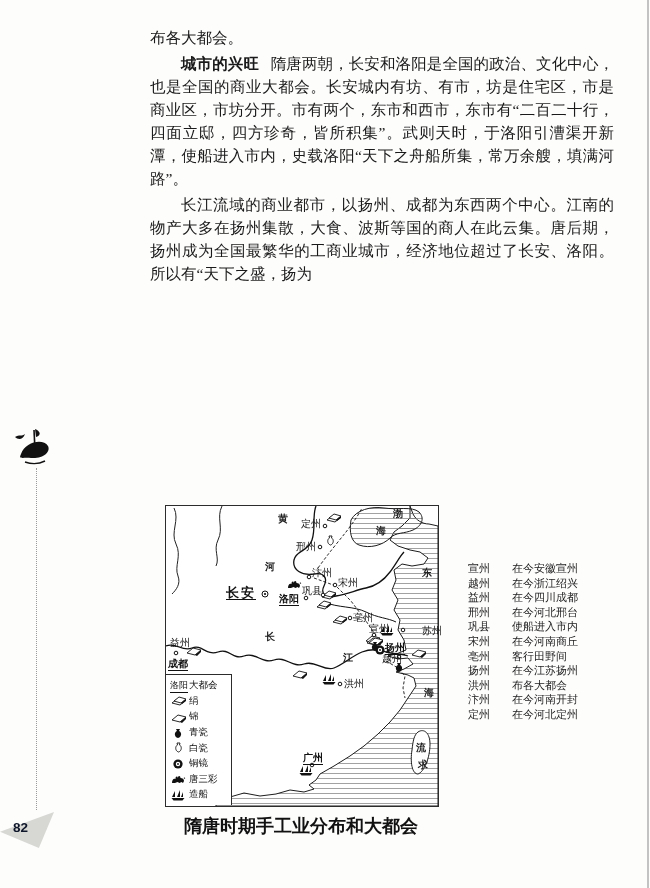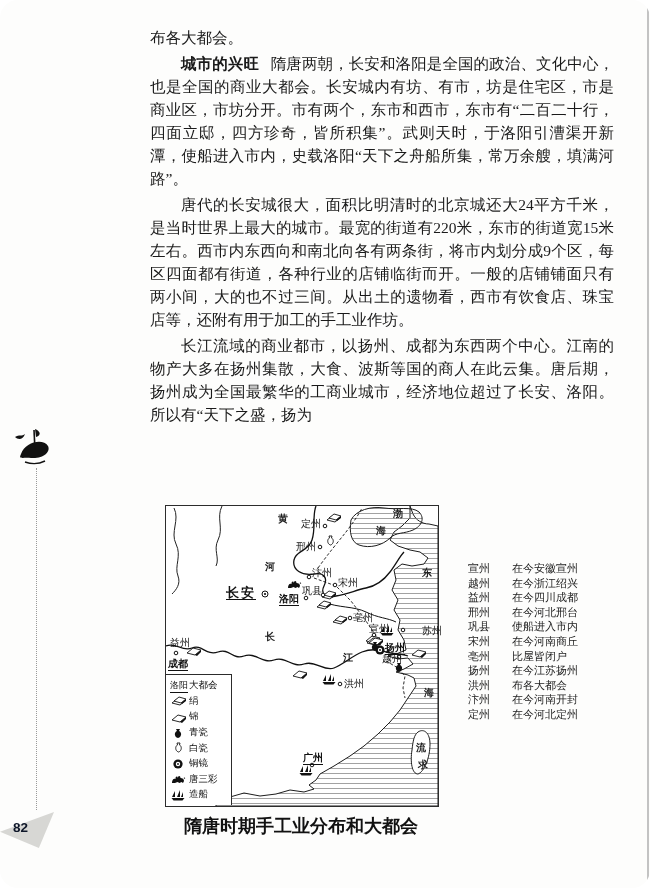--- a/index.html
+++ b/index.html
@@ -1,20 +1,19 @@
 <!DOCTYPE html>
 <html lang="zh"><head>
 <meta charset="utf-8">
 <style>
   html,body{margin:0;padding:0;}
   .page{
     position:relative; width:650px; height:888px; overflow:hidden;
     background:#fdfdfc; color:#1a1a1a;
     font-family:"Liberation Serif","DejaVu Serif",serif;
-    border-radius:18px;
   }
   .scan-edge-right{position:absolute;right:1px;top:0;width:2px;height:100%;background:#c3c3c3;}
   
   .text-col{position:absolute;left:150px;top:26px;width:464px;
     font-size:15.5px;line-height:23px;text-align:justify;text-justify:inter-ideograph;}
   .text-col p{margin:0 0 3px 0;text-indent:2em;}
   .text-col p.noindent{text-indent:0;}
   .lead{font-weight:bold;margin-right:.75em;}
   
   .ornament{position:absolute;left:13px;top:422px;width:42px;height:48px;}
@@ -45,21 +44,20 @@
 </style>
 </head>
 <body>
 
 <div class="page">
   <div class="scan-edge-right"></div>
 
   <div class="text-col">
     <p class="noindent">布各大都会。</p>
     <p><span class="lead">城市的兴旺</span><span>隋唐两朝，长安和洛阳是全国的政治、文化中心，也是全国的商业大都会。长安城内有坊、有市，坊是住宅区，市是商业区，市坊分开。市有两个，东市和西市，东市有“二百二十行，四面立邸，四方珍奇，皆所积集”。武则天时，于洛阳引漕渠开新潭，使船进入市内，史载洛阳“天下之舟船所集，常万余艘，填满河路”。</span></p>
-    <p>唐代的长安城很大，面积比明清时的北京城还大24平方千米，是当时世界上最大的城市。最宽的街道有220米，东市的街道宽15米左右。西市内东西向和南北向各有两条街，将市内划分成9个区，每区四面都有街道，各种行业的店铺临街而开。一般的店铺铺面只有两小间，大的也不过三间。从出土的遗物看，西市有饮食店、珠宝店等，还附有用于加工的手工业作坊。</p>
     <p>长江流域的商业都市，以扬州、成都为东西两个中心。江南的物产大多在扬州集散，大食、波斯等国的商人在此云集。唐后期，扬州成为全国最繁华的工商业城市，经济地位超过了长安、洛阳。所以有“天下之盛，扬为</p>
   </div>
 
   <svg class="ornament" viewBox="0 0 42 48">
     <path d="M8,32 C12,20 30,16 35,24 C38,30 30,37 18,36 C10,35 5,38 8,32 Z" fill="#111"></path>
     <path d="M21,8 L22,28" stroke="#111" stroke-width="1.6" fill="none"></path>
     <path d="M22,7 C27,9 29,13 23,15 Z" fill="#111"></path>
     <path d="M2,15 C6,12 9,15 12,12 C10,18 5,18 2,15 Z" fill="#111"></path>
     <path d="M12,40 C18,42 26,42 32,39" stroke="#111" stroke-width="1.4" fill="none"></path>
   </svg>
@@ -282,21 +280,21 @@
     <div class="grow">
         <span class="gcity">巩县</span>
         <span class="gloc">使船进入市内</span>
       </div>
     <div class="grow">
         <span class="gcity">宋州</span>
         <span class="gloc">在今河南商丘</span>
       </div>
     <div class="grow">
         <span class="gcity">亳州</span>
-        <span class="gloc">比屋皆闭户</span>
+        <span class="gloc">客行田野间</span>
       </div>
     <div class="grow">
         <span class="gcity">扬州</span>
         <span class="gloc">在今江苏扬州</span>
       </div>
     <div class="grow">
         <span class="gcity">洪州</span>
         <span class="gloc">布各大都会</span>
       </div>
     <div class="grow">

